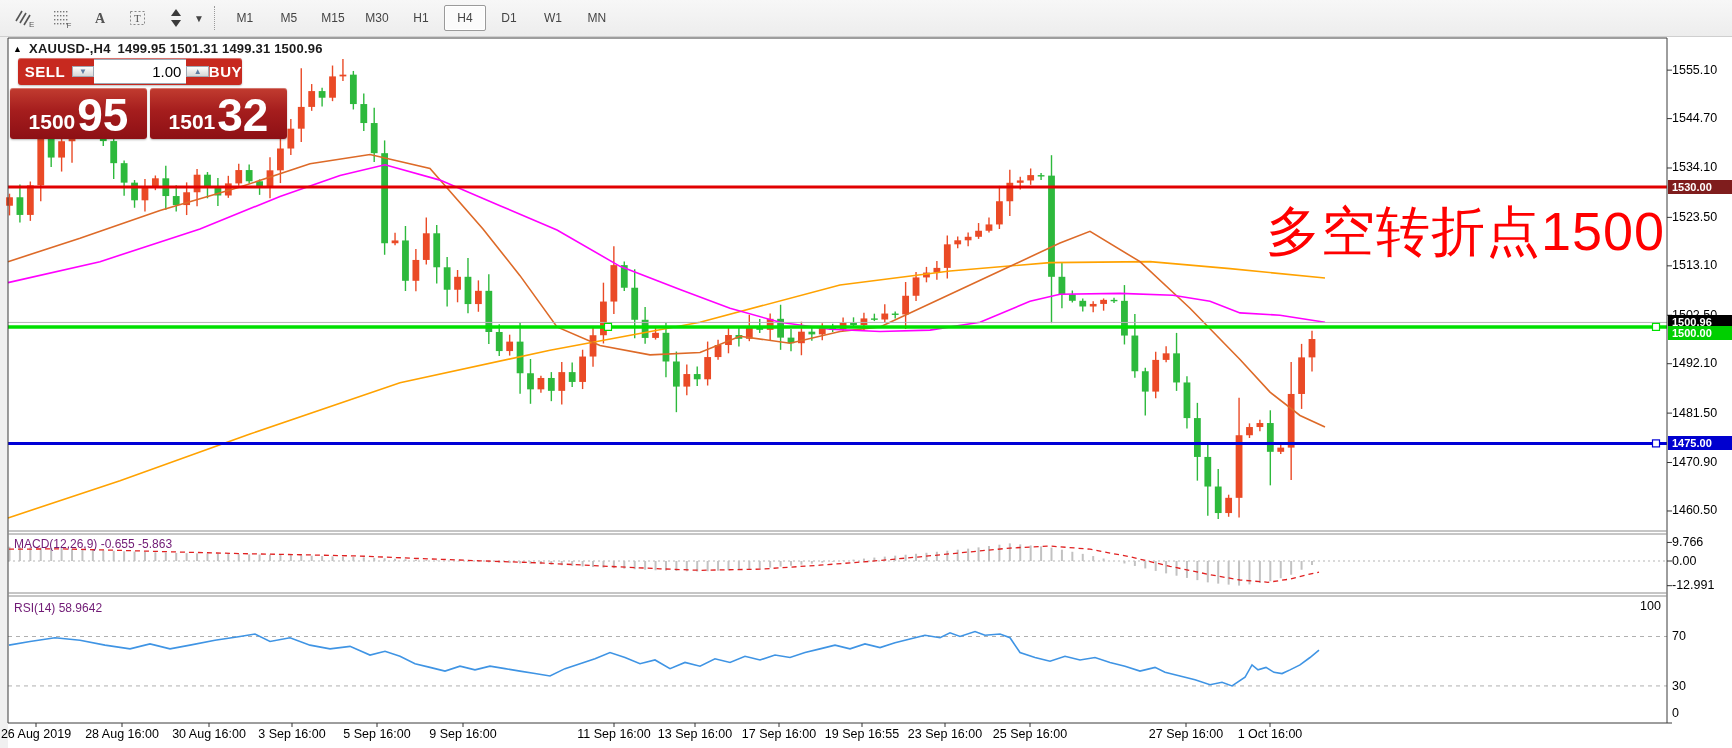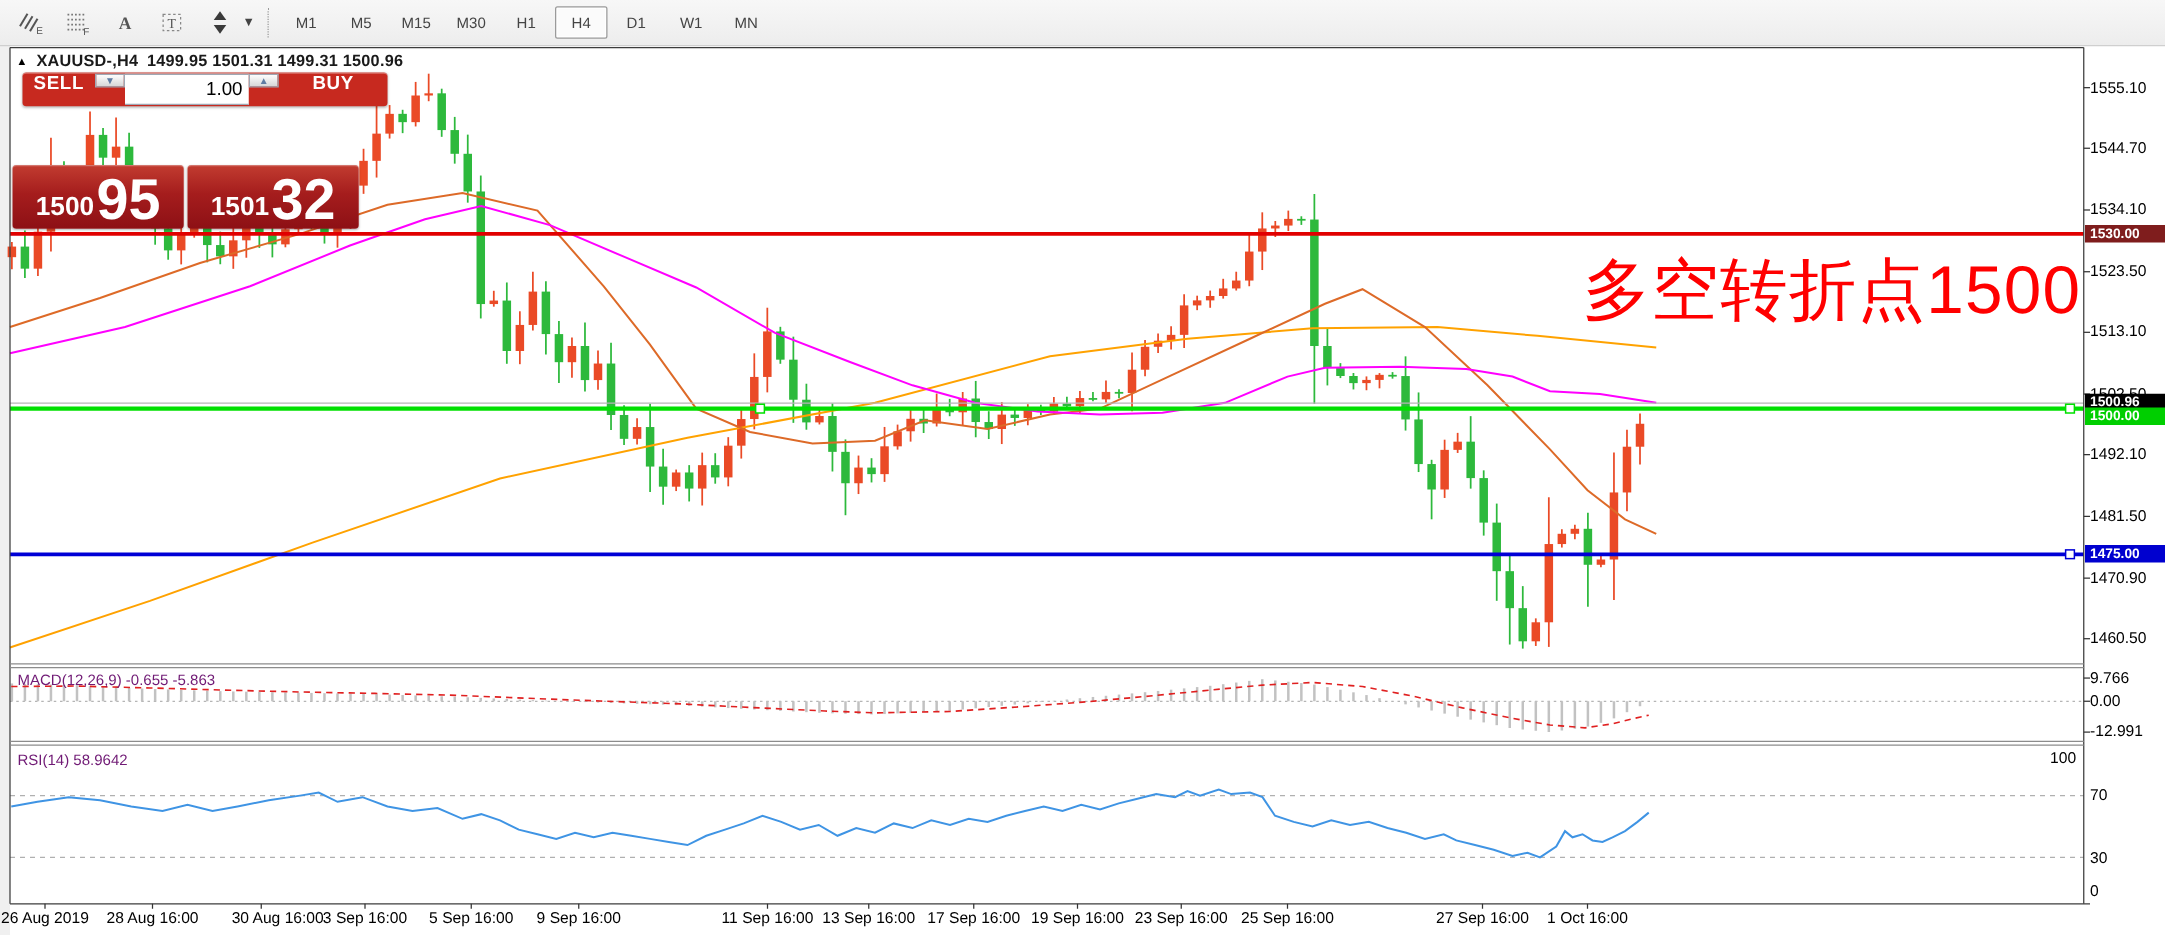--- a/index.html
+++ b/index.html
@@ -30,36 +30,36 @@
   .axis-label{position:absolute;font-size:12.5px;color:#000;white-space:nowrap;}
   .time-label{position:absolute;top:727px;width:100px;text-align:center;font-size:12.5px;color:#000;white-space:nowrap;}
   .badge{position:absolute;left:1668px;width:60px;height:14px;color:#fff;
          font-size:11px;font-weight:bold;line-height:14px;padding-left:4px;z-index:18;}
   .ind-label{position:absolute;font-size:12px;color:#701a75;z-index:16;}
   
   .annotation{position:absolute;left:1266px;top:196px;z-index:22;color:#ff0000;
               font-size:54px;font-weight:500;white-space:nowrap;letter-spacing:1px;}
   
   .trade-panel{position:absolute;left:10px;top:58px;width:280px;z-index:25;}
-  .tp-row1{position:absolute;left:8px;top:0;width:292px;height:27px;background:#c7291f;
-           border-radius:3px;display:flex;align-items:flex-start;
+  .tp-row1{position:absolute;left:8px;top:0;width:224px;height:27px;background:#c7291f;
+           border-radius:3px;display:flex;align-items:center;
            box-shadow:inset 0 1px 0 rgba(255,255,255,.35), 0 1px 2px rgba(0,0,0,.25);}
   .tp-sell,.tp-buy{display:flex;align-items:center;justify-content:center;color:#fff;
            font-size:15px;font-weight:bold;letter-spacing:.5px;}
   .tp-sell{width:58px;}  .tp-buy{flex:1;}
   .tp-spin{width:22px;margin:1px 0;background:linear-gradient(#fdfdfd,#d7d7d7);
            border:1px solid #9fa8b4;display:flex;align-items:center;justify-content:center;
            font-size:8px;color:#5f7ca3;}
   .tp-vol{width:94px;margin:1px 0;background:#fff;border-top:1px solid #9fa8b4;border-bottom:1px solid #9fa8b4;
           font-size:15px;color:#000;text-align:right;padding-right:5px;line-height:23px;}
   .tp-quotes{position:absolute;top:30px;left:0;display:flex;gap:3px;}
   .tp-q{width:137px;height:49px;border-radius:3px;
         background:linear-gradient(180deg,#c23c30 0%,#a51d1d 45%,#8d1015 100%);
         box-shadow:inset 0 1px 0 rgba(255,255,255,.3), 0 1px 2px rgba(0,0,0,.3);
-        display:flex;align-items:flex-end;justify-content:center;color:#fff;padding-bottom:2px;margin-top:44px;}
+        display:flex;align-items:flex-end;justify-content:center;color:#fff;padding-bottom:2px;}
   .tp-q .small{font-size:21px;font-weight:bold;line-height:30px;margin-right:2px;}
   .tp-q .big{font-size:46px;font-weight:bold;line-height:44px;}
 </style>
 </head>
 <body>
 
 <div class="stage">
 
   <div class="toolbar">
     <div class="tb-icons" id="tb-icons">
@@ -585,28 +585,28 @@
       <div class="axis-label" style="left: 1672px; top: 503.47px;">1460.50</div>
       <div class="axis-label" style="left: 1672px; top: 534.945px;">9.766</div>
       <div class="axis-label" style="left: 1672px; top: 553.5px;">0.00</div>
       <div class="axis-label" style="left: 1672px; top: 578.183px;">-12.991</div>
       <div class="axis-label" style="left: 1640px; top: 599px;">100</div>
       <div class="axis-label" style="left: 1672px; top: 629px;">70</div>
       <div class="axis-label" style="left: 1672px; top: 679px;">30</div>
       <div class="axis-label" style="left: 1672px; top: 706px;">0</div>
       <div class="time-label" style="left: -14px;">26 Aug 2019</div>
       <div class="time-label" style="left: 72px;">28 Aug 16:00</div>
-      <div class="time-label" style="left: 159px; text-align: right;">30 Aug 16:00</div>
+      <div class="time-label" style="left: 159px;">30 Aug 16:00</div>
       <div class="time-label" style="left: 242px;">3 Sep 16:00</div>
       <div class="time-label" style="left: 327px;">5 Sep 16:00</div>
       <div class="time-label" style="left: 413px;">9 Sep 16:00</div>
       <div class="time-label" style="left: 564px;">11 Sep 16:00</div>
       <div class="time-label" style="left: 645px;">13 Sep 16:00</div>
       <div class="time-label" style="left: 729px;">17 Sep 16:00</div>
-      <div class="time-label" style="left: 812px;">19 Sep 16:00</div>
+      <div class="time-label" style="left: 812px;">19 Sep 16:55</div>
       <div class="time-label" style="left: 895px;">23 Sep 16:00</div>
       <div class="time-label" style="left: 980px;">25 Sep 16:00</div>
       <div class="time-label" style="left: 1136px;">27 Sep 16:00</div>
       <div class="time-label" style="left: 1220px;">1 Oct 16:00</div>
       <div class="badge" style="top: 180.1px; background: #7f1d1d;">1530.00</div>
       <div class="badge" style="top: 315.426px; background: rgb(0, 0, 0);">1500.96</div>
       <div class="badge" style="top: 325.9px; background: rgb(0, 207, 0);">1500.00</div>
       <div class="badge" style="top: 436.4px; background: rgb(0, 0, 207);">1475.00</div>
     </div>
 

